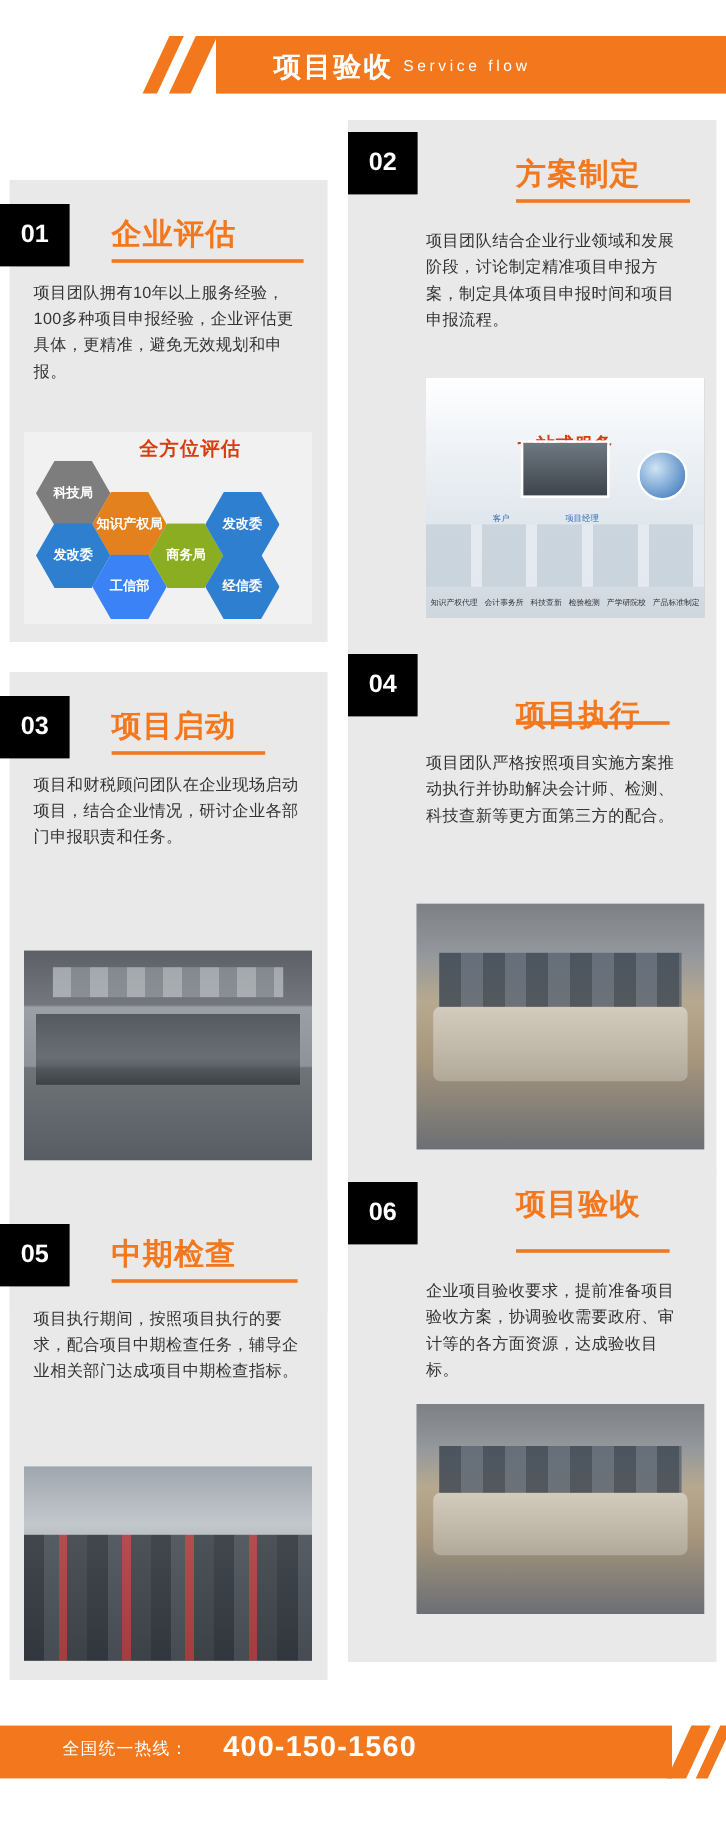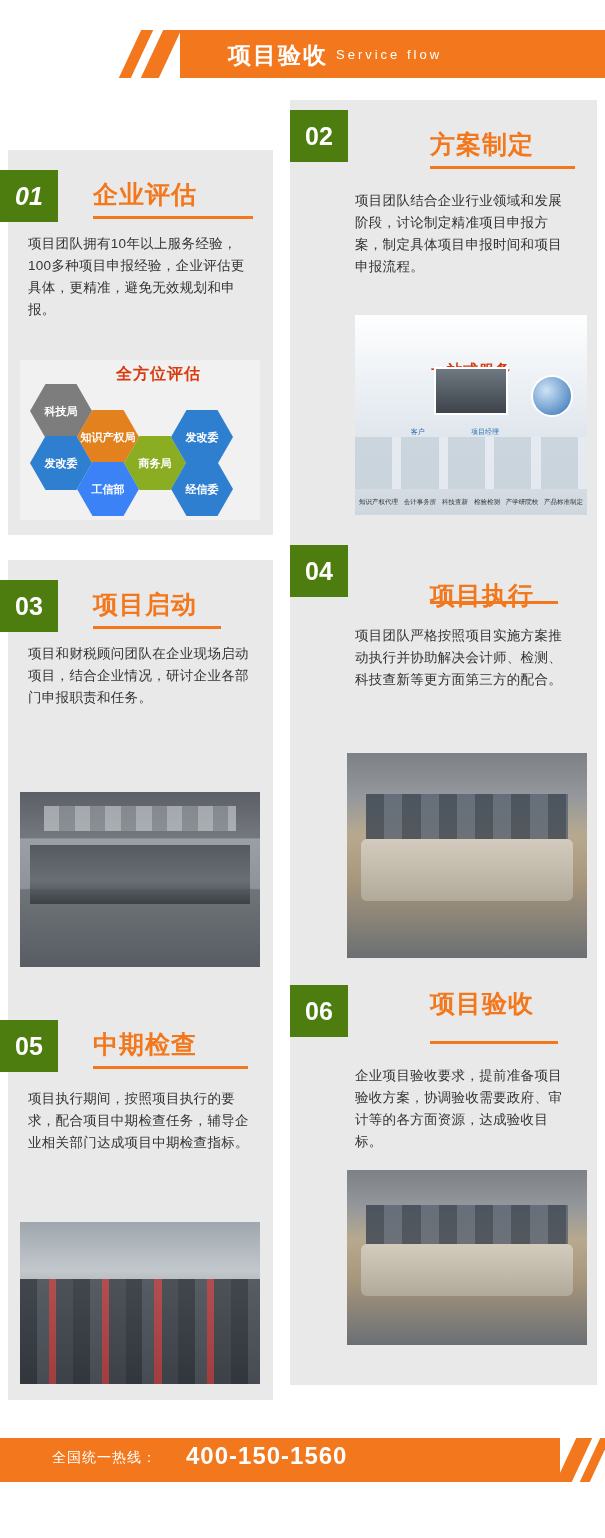--- a/index.html
+++ b/index.html
@@ -36,40 +36,40 @@
   .s1 { left:130px; top:30px; width:12px; height:48px; }
   .s2 { left:152px; top:30px; width:18px; height:48px; }
 
   
   .card {
     position:absolute;
     background:#e9e9e9;
   }
   .card .num-badge {
     position:absolute; width:58px; height:52px;
-    background:#4d7c0f; color:#ffffff;
-    font-size:25px; font-weight:bold;
+    background:#000000; color:#ffffff;
+    font-size:21px; font-weight:bold;
     display:flex; align-items:center; justify-content:center;
   }
   .card .title {
     position:absolute;
     color:#f3771c; font-size:25px; font-weight:bold; letter-spacing:1px;
   }
   .card .title-underline {
     position:absolute; height:3px; background:#f3771c;
   }
   .card .body-text {
     position:absolute;
     color:#333333; font-size:13.5px; line-height:22px;
     letter-spacing:0.3px;
   }
 
   
   #card1 { left:8px; top:150px; width:265px; height:385px; }
-  #card1 .num-badge { left:-8px; top:20px;font-style:italic; }
+  #card1 .num-badge { left:-8px; top:20px; }
   #card1 .title { left:85px; top:28px; }
   #card1 .title-underline { left:85px; top:66px; width:160px; }
   #card1 .body-text { left:20px; top:83px; width:228px; }
   .allround {
     position:absolute; left:12px; top:210px; width:240px; height:160px;
     background:#f1f1f1;
   }
   .allround-label {
     position:absolute; left:96px; top:4px;
     color:#d93c10; font-size:16px; font-weight:bold; letter-spacing:1px;

